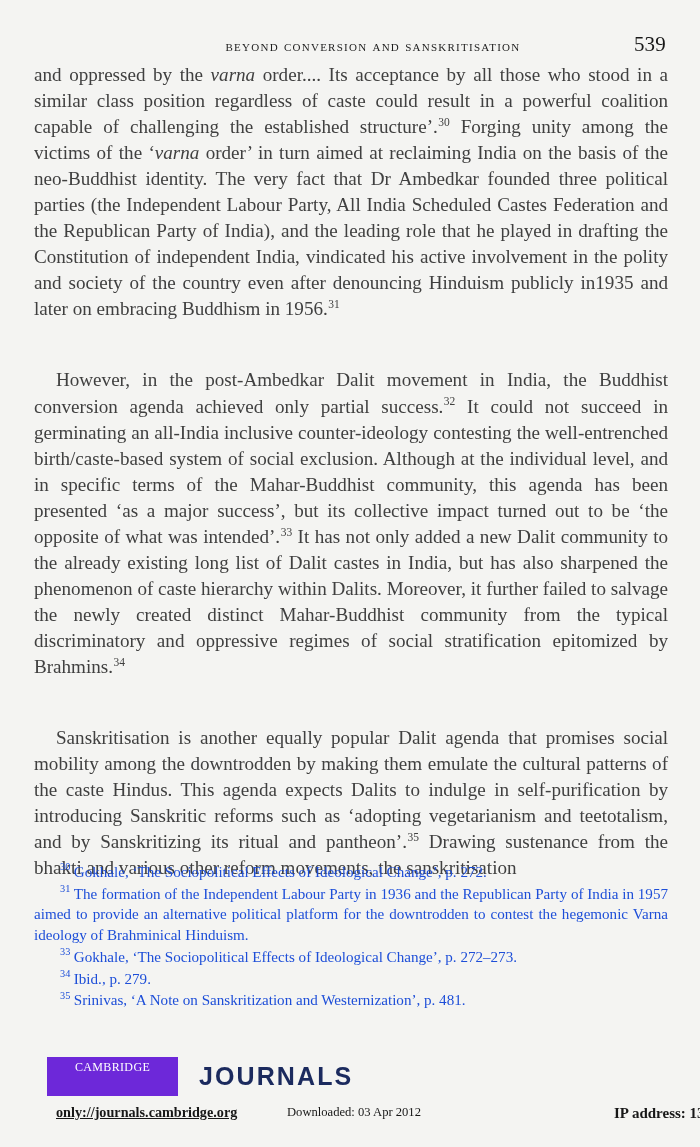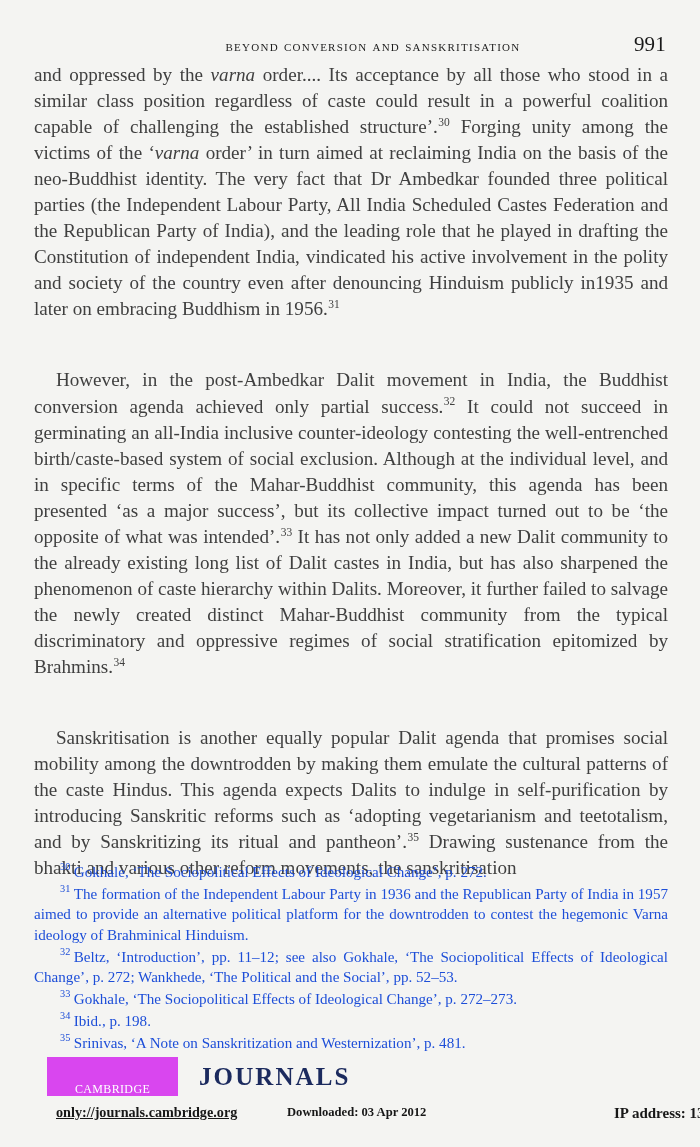--- a/index.html
+++ b/index.html
@@ -117,38 +117,38 @@
   .logo-row {
     position: absolute;
     top: 8px;
     left: 47px;
     display: flex;
     align-items: center;
   }
   .cambridge-badge {
     width: 131px;
     height: 39px;
-    background: #d946ef;
+    background: #6d28d9;
     display: flex;
-    align-items: flex-end;
+    align-items: flex-start;
     justify-content: center;
   }
   .cambridge-badge-text {
     color: #ffffff;
     font-family: "Liberation Serif", "DejaVu Serif", serif;
     font-variant: small-caps;
     text-transform: lowercase;
     font-size: 17.5px;
     letter-spacing: 0.35px;
     line-height: 1;
   }
   .journals-word {
     margin-left: 21px;
     color: #1b2a5e;
-    font-family: Liberation Serif, serif;
+    font-family: Liberation Sans, sans-serif;
     font-weight: bold;
     font-size: 25px;
     letter-spacing: 2.1px;
     line-height: 1;
   }
   .meta-row {
     position: absolute;
     top: 55px;
     left: 0;
     width: 700px;
@@ -164,21 +164,21 @@
     color: #171717;
     text-decoration: underline;
     white-space: nowrap;
   }
   .meta-downloaded {
     position: absolute;
     left: 287px;
     top: 1px;
     font-family: "Liberation Serif", "DejaVu Serif", serif;
     font-size: 12.6px;
-    font-weight: bold;
+    font-weight: normal;
     color: #171717;
     white-space: nowrap;
   }
   .meta-ip {
     position: absolute;
     left: 614px;
     top: 1px;
     font-family: "Liberation Serif", "DejaVu Serif", serif;
     font-size: 15px;
     font-weight: bold;
@@ -186,44 +186,41 @@
     white-space: nowrap;
   }
 </style>
 </head>
 <body>
 
 <div class="page">
 
   <div class="running-head">
     <div class="running-head-title">BEYOND CONVERSION AND SANSKRITISATION</div>
-    <div class="running-head-folio">991</div>
+    <div class="running-head-folio">539</div>
   </div>
 
   <div class="body-block">
     <p class="para">and oppressed by the <i>varna</i> order.... Its acceptance by all those who stood in a similar class position regardless of caste could result in a powerful coalition capable of challenging the established structure’.<sup class="fn">30</sup> Forging unity among the victims of the ‘<i>varna</i> order’ in turn aimed at reclaiming India on the basis of the neo-Buddhist identity. The very fact that Dr Ambedkar founded three political parties (the Independent Labour Party, All India Scheduled Castes Federation and the Republican Party of India), and the leading role that he played in drafting the Constitution of independent India, vindicated his active involvement in the polity and society of the country even after denouncing Hinduism publicly in1935 and later on embracing Buddhism in 1956.<sup class="fn">31</sup></p>
     <p class="para">However, in the post-Ambedkar Dalit movement in India, the Buddhist conversion agenda achieved only partial success.<sup class="fn">32</sup> It could not succeed in germinating an all-India inclusive counter-ideology contesting the well-entrenched birth/caste-based system of social exclusion. Although at the individual level, and in specific terms of the Mahar-Buddhist community, this agenda has been presented ‘as a major success’, but its collective impact turned out to be ‘the opposite of what was intended’.<sup class="fn">33</sup> It has not only added a new Dalit community to the already existing long list of Dalit castes in India, but has also sharpened the phenomenon of caste hierarchy within Dalits. Moreover, it further failed to salvage the newly created distinct Mahar-Buddhist community from the typical discriminatory and oppressive regimes of social stratification epitomized by Brahmins.<sup class="fn">34</sup></p>
     <p class="para">Sanskritisation is another equally popular Dalit agenda that promises social mobility among the downtrodden by making them emulate the cultural patterns of the caste Hindus. This agenda expects Dalits to indulge in self-purification by introducing Sanskritic reforms such as ‘adopting vegetarianism and teetotalism, and by Sanskritizing its ritual and pantheon’.<sup class="fn">35</sup> Drawing sustenance from the bhakti and various other reform movements, the sanskritisation</p>
   </div>
 
   <div class="footnotes">
     <p class="footnote">
       <sup class="fn-marker">30</sup><span>Gokhale, ‘The Sociopolitical Effects of Ideological Change’, p. 272.</span>
     </p>
     <p class="footnote">
       <sup class="fn-marker">31</sup><span>The formation of the Independent Labour Party in 1936 and the Republican Party of India in 1957 aimed to provide an alternative political platform for the downtrodden to contest the hegemonic Varna ideology of Brahminical Hinduism.</span>
     </p>
     <p class="footnote">
-      <sup class="fn-marker">32</sup><span>Beltz, ‘Introduction’, pp. 11–12; see also Gokhale, ‘The Sociopolitical Effects of Ideological Change’, p. 272; Wankhede, ‘The Political and the Social’, pp. 52–53.</span>
-    </p>
-    <p class="footnote">
       <sup class="fn-marker">33</sup><span>Gokhale, ‘The Sociopolitical Effects of Ideological Change’, p. 272–273.</span>
     </p>
     <p class="footnote">
-      <sup class="fn-marker">34</sup><span>Ibid., p. 198.</span>
+      <sup class="fn-marker">34</sup><span>Ibid., p. 279.</span>
     </p>
     <p class="footnote">
       <sup class="fn-marker">35</sup><span>Srinivas, ‘A Note on Sanskritization and Westernization’, p. 481.</span>
     </p>
   </div>
 
   <div class="footer">
 
     <div class="logo-row">
       <div class="cambridge-badge">

